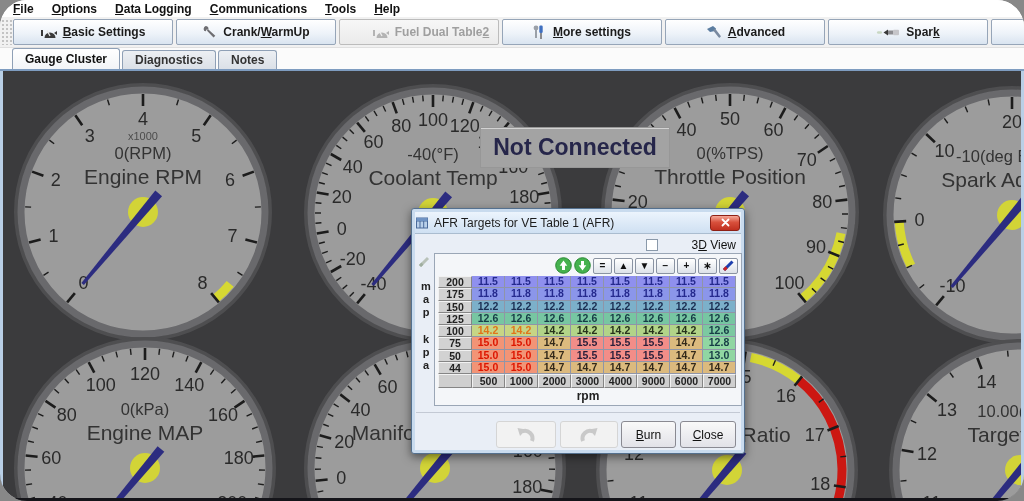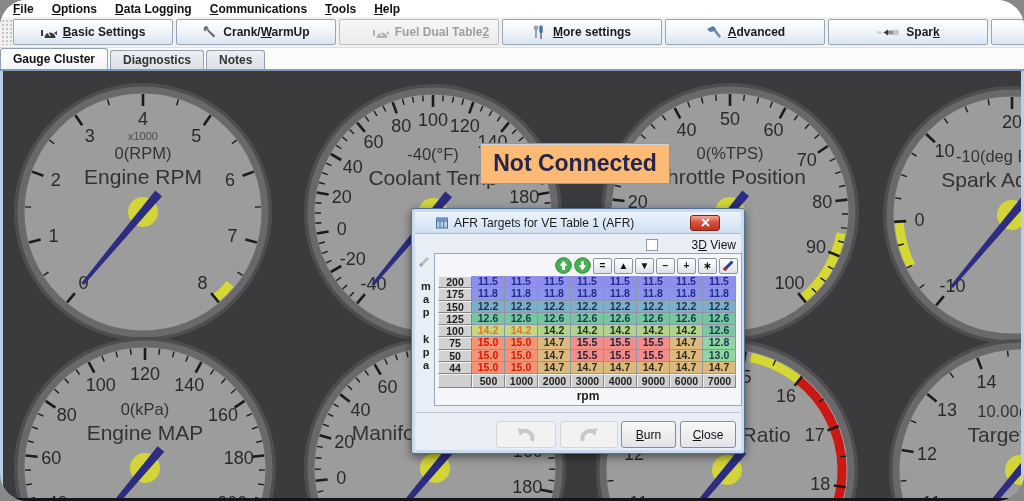--- a/index.html
+++ b/index.html
@@ -15,40 +15,40 @@
   #toolbar-handle{width:11px;height:26px;margin:0 1px;flex:none;
      background-image:radial-gradient(#c3c3c3 29%,transparent 32%);background-size:4px 4px;background-color:#f1f1f1;}
   .toolbar-button{flex:none;width:160px;height:26px;margin-right:3px;border:1px solid #96a5b8;border-radius:2px;
      background:linear-gradient(#ffffff,#eef3f9 55%,#d9e4f0);display:flex;align-items:center;justify-content:center;
      gap:6px;font-size:12px;font-weight:bold;color:#1b1b1b;box-sizing:border-box;cursor:default;}
   .toolbar-button.disabled{color:#9f9f9f;background:linear-gradient(#f7f7f7,#ebebeb);border-color:#bcbcbc;padding-left:24px;}
   .toolbar-button.partial{width:60px;margin-right:0;}
   .tb-icon{display:inline-flex;align-items:center;}
   
   #tabbar{position:absolute;left:0;top:48px;width:1024px;height:21px;background:#fbfbfb;
-          display:flex;align-items:flex-end;padding-left:0;box-sizing:border-box;}
+          display:flex;align-items:flex-end;padding-left:12px;box-sizing:border-box;}
   .tab{height:19px;padding:0 12px;display:flex;align-items:center;font-size:12px;font-weight:bold;color:#333;
        background:linear-gradient(#eceff3,#dbe0e7);border:1px solid #8fa0b6;border-color:#8fa0b6;
        border-bottom:none;border-radius:3px 3px 0 0;margin-right:2px;box-sizing:border-box;cursor:default;}
   .tab.active{height:21px;background:linear-gradient(#ffffff,#f2f4f7);color:#111;}
   
   #content{position:absolute;left:0;top:69px;width:1024px;height:432px;background:#3b3b3d;border-top:2px solid #7e9cc0;box-sizing:border-box;}
   #gauges{position:absolute;left:0;top:0;}
   .win-edge{position:absolute;top:0;width:3px;height:432px;background:#b9cfe6;z-index:1;}
   #win-edge-left{left:0;} #win-edge-right{right:0;}
   #win-edge-bottom{position:absolute;left:0;bottom:0;width:1024px;height:3px;background:#15151a;z-index:1;}
   
-  #not-connected{position:absolute;left:480px;top:127px;width:188px;height:39px;background:#fdba74;
+  #not-connected{position:absolute;left:480px;top:127px;width:188px;height:39px;background:#a3a3a3;
      border:1px solid #979797;box-shadow:inset 0 1px 0 #d2d2d2;z-index:2;display:flex;align-items:center;justify-content:center;
-     font-size:23px;font-weight:bold;color:#26264a;margin-top:16px;}
+     font-size:23px;font-weight:bold;color:#26264a;}
   
   #dialog{position:absolute;left:411px;top:208px;width:334px;height:246px;z-index:3;background:#e9eef6;
      border:1px solid #54708e;border-radius:3px;box-shadow:inset 0 0 0 3px #c9dbee,0 3px 10px rgba(0,0,0,.5);box-sizing:border-box;}
   #dlg-titlebar{position:absolute;left:3px;top:3px;right:3px;height:22px;background:linear-gradient(#ecf4fd,#cfe0f2);
-     border-bottom:1px solid #aabccf;display:flex;align-items:center;padding:0 21px;box-sizing:border-box;border-radius:2px 2px 0 0;}
+     border-bottom:1px solid #aabccf;display:flex;align-items:center;padding:0 1px;box-sizing:border-box;border-radius:2px 2px 0 0;}
   #dlg-title{font-size:12px;color:#1c1c1c;margin-left:5px;white-space:nowrap;}
   #dlg-close{margin-left:auto;width:28px;height:14px;border-radius:3px;border:1px solid #8e2015;
      background:linear-gradient(#f5a898,#d8503c 45%,#c03020);display:flex;align-items:center;justify-content:center;cursor:default;}
   #view3d-row{position:absolute;right:8px;top:29px;display:flex;align-items:center;gap:4px;}
   #view3d-box{width:12px;height:12px;background:#fff;border:1px solid #8a99aa;box-sizing:border-box;}
   #view3d-label{font-size:12px;color:#111;margin-left:30px;}
   
   #tbl-panel{position:absolute;left:22px;top:44px;width:308px;height:153px;background:#f4f6f9;border:1px solid #9aa6b6;box-sizing:border-box;}
   #tbl-toolbar{height:21px;display:flex;align-items:center;justify-content:flex-end;gap:2px;padding:1px 3px 0 0;}
   .mini-btn{width:19px;height:16px;border:1px solid #8a93a2;border-radius:2px;background:linear-gradient(#ffffff,#dde2e9);

